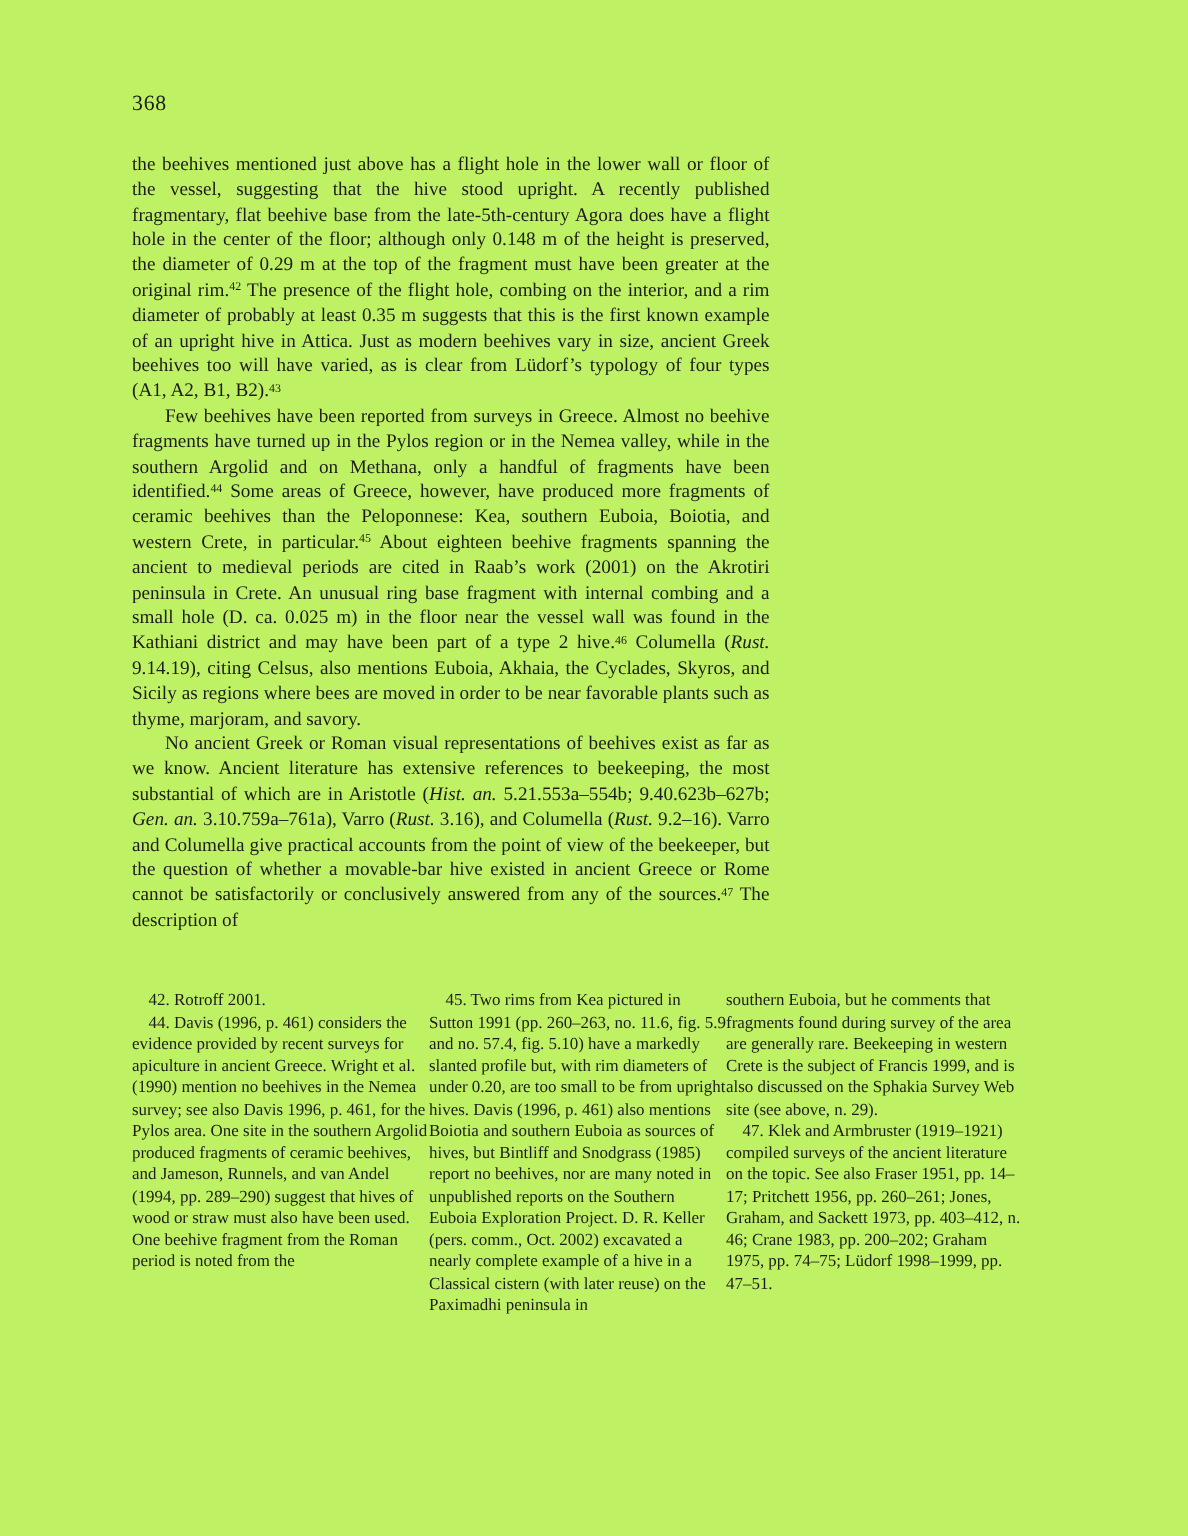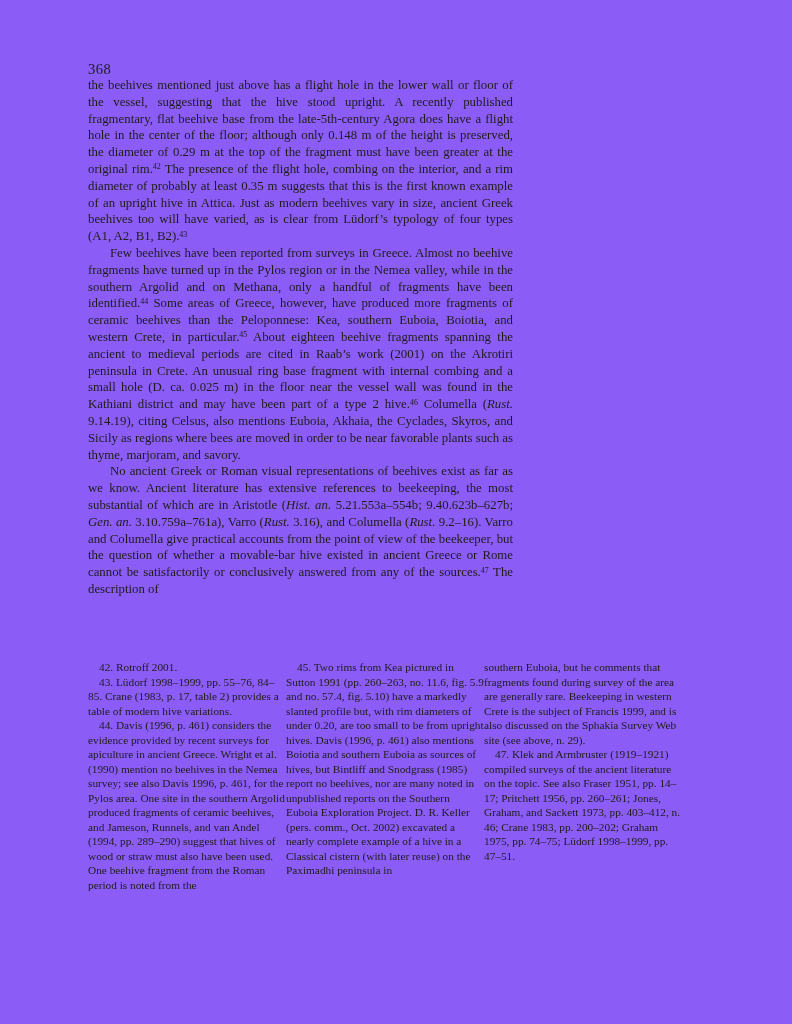--- a/index.html
+++ b/index.html
@@ -4,21 +4,21 @@
 <style>
   html, body {
     margin: 0;
     padding: 0;
     background: #ffffff;
   }
   .page {
     position: relative;
     width: 792px;
     height: 1024px;
-    background: #8b5cf6;
+    background: #bef264;
     font-family: "Liberation Serif", serif;
     color: #1e1c1a;
     overflow: hidden;
   }
   .page-number {
     position: absolute;
     left: 88px;
     top: 61px;
     font-size: 14.5px;
     letter-spacing: 0.5px;
@@ -28,21 +28,21 @@
     left: 213px;
     top: 64px;
     font-size: 9.8px;
     font-weight: 700;
     letter-spacing: 2.3px;
     white-space: nowrap;
   }
   .body-column {
     position: absolute;
     left: 88px;
-    top: 77px;
+    top: 101px;
     width: 425px;
   }
   .body-para {
     margin: 0;
     font-size: 12.8px;
     line-height: 16.8px;
     text-align: justify;
     text-justify: inter-word;
   }
   .body-para.indent { text-indent: 22px; font-family: Liberation Serif, serif; }
@@ -77,21 +77,20 @@
 
   <main class="body-column">
       <p class="body-para">the beehives mentioned just above has a flight hole in the lower wall or floor of the vessel, suggesting that the hive stood upright. A recently published fragmentary, flat beehive base from the late-5th-century Agora does have a flight hole in the center of the floor; although only 0.148 m of the height is preserved, the diameter of 0.29 m at the top of the fragment must have been greater at the original rim.<sup>42</sup> The presence of the flight hole, combing on the interior, and a rim diameter of probably at least 0.35 m suggests that this is the first known example of an upright hive in Attica. Just as modern beehives vary in size, ancient Greek beehives too will have varied, as is clear from Lüdorf’s typology of four types (A1, A2, B1, B2).<sup>43</sup></p>
       <p class="body-para indent">Few beehives have been reported from surveys in Greece. Almost no beehive fragments have turned up in the Pylos region or in the Nemea valley, while in the southern Argolid and on Methana, only a handful of fragments have been identified.<sup>44</sup> Some areas of Greece, however, have produced more fragments of ceramic beehives than the Peloponnese: Kea, southern Euboia, Boiotia, and western Crete, in particular.<sup>45</sup> About eighteen beehive fragments spanning the ancient to medieval periods are cited in Raab’s work (2001) on the Akrotiri peninsula in Crete. An unusual ring base fragment with internal combing and a small hole (D. ca. 0.025 m) in the floor near the vessel wall was found in the Kathiani district and may have been part of a type 2 hive.<sup>46</sup> Columella (<i>Rust.</i> 9.14.19), citing Celsus, also mentions Euboia, Akhaia, the Cyclades, Skyros, and Sicily as regions where bees are moved in order to be near favorable plants such as thyme, marjoram, and savory.</p>
       <p class="body-para indent">No ancient Greek or Roman visual representations of beehives exist as far as we know. Ancient literature has extensive references to beekeeping, the most substantial of which are in Aristotle (<i>Hist. an.</i> 5.21.553a–554b; 9.40.623b–627b; <i>Gen. an.</i> 3.10.759a–761a), Varro (<i>Rust.</i> 3.16), and Columella (<i>Rust.</i> 9.2–16). Varro and Columella give practical accounts from the point of view of the beekeeper, but the question of whether a movable-bar hive existed in ancient Greece or Rome cannot be satisfactorily or conclusively answered from any of the sources.<sup>47</sup> The description of</p>
     </main>
 
   <section class="footnotes">
     <div class="fn-col">
         <p class="fn-para indent">42. Rotroff 2001.</p>
-        <p class="fn-para indent">43. Lüdorf 1998–1999, pp. 55–76, 84–85. Crane (1983, p. 17, table 2) provides a table of modern hive variations.</p>
         <p class="fn-para indent">44. Davis (1996, p. 461) considers the evidence provided by recent surveys for apiculture in ancient Greece. Wright et al. (1990) mention no beehives in the Nemea survey; see also Davis 1996, p. 461, for the Pylos area. One site in the southern Argolid produced fragments of ceramic beehives, and Jameson, Runnels, and van Andel (1994, pp. 289–290) suggest that hives of wood or straw must also have been used. One beehive fragment from the Roman period is noted from the</p>
       </div>
     <div class="fn-col">
         <p class="fn-para indent">45. Two rims from Kea pictured in Sutton 1991 (pp. 260–263, no. 11.6, fig. 5.9 and no. 57.4, fig. 5.10) have a markedly slanted profile but, with rim diameters of under 0.20, are too small to be from upright hives. Davis (1996, p. 461) also mentions Boiotia and southern Euboia as sources of hives, but Bintliff and Snodgrass (1985) report no beehives, nor are many noted in unpublished reports on the Southern Euboia Exploration Project. D. R. Keller (pers. comm., Oct. 2002) excavated a nearly complete example of a hive in a Classical cistern (with later reuse) on the Paximadhi peninsula in</p>
       </div>
     <div class="fn-col">
         <p class="fn-para">southern Euboia, but he comments that fragments found during survey of the area are generally rare. Beekeeping in western Crete is the subject of Francis 1999, and is also discussed on the Sphakia Survey Web site (see above, n. 29).</p>
         <p class="fn-para indent">47. Klek and Armbruster (1919–1921) compiled surveys of the ancient literature on the topic. See also Fraser 1951, pp. 14–17; Pritchett 1956, pp. 260–261; Jones, Graham, and Sackett 1973, pp. 403–412, n. 46; Crane 1983, pp. 200–202; Graham 1975, pp. 74–75; Lüdorf 1998–1999, pp. 47–51.</p>
       </div>
   </section>

